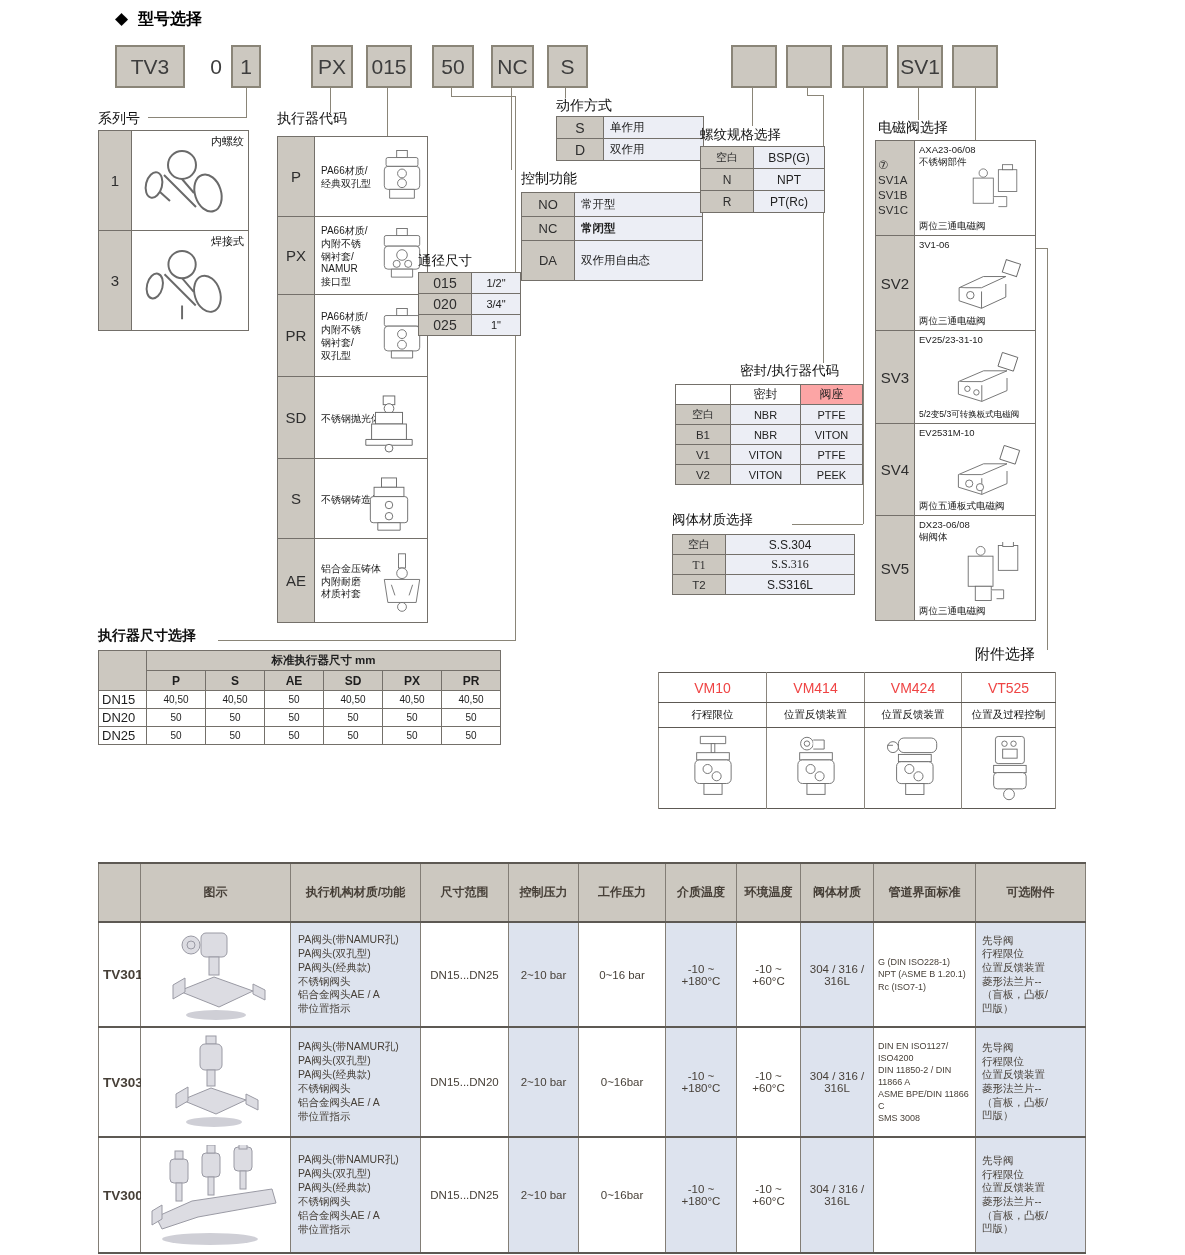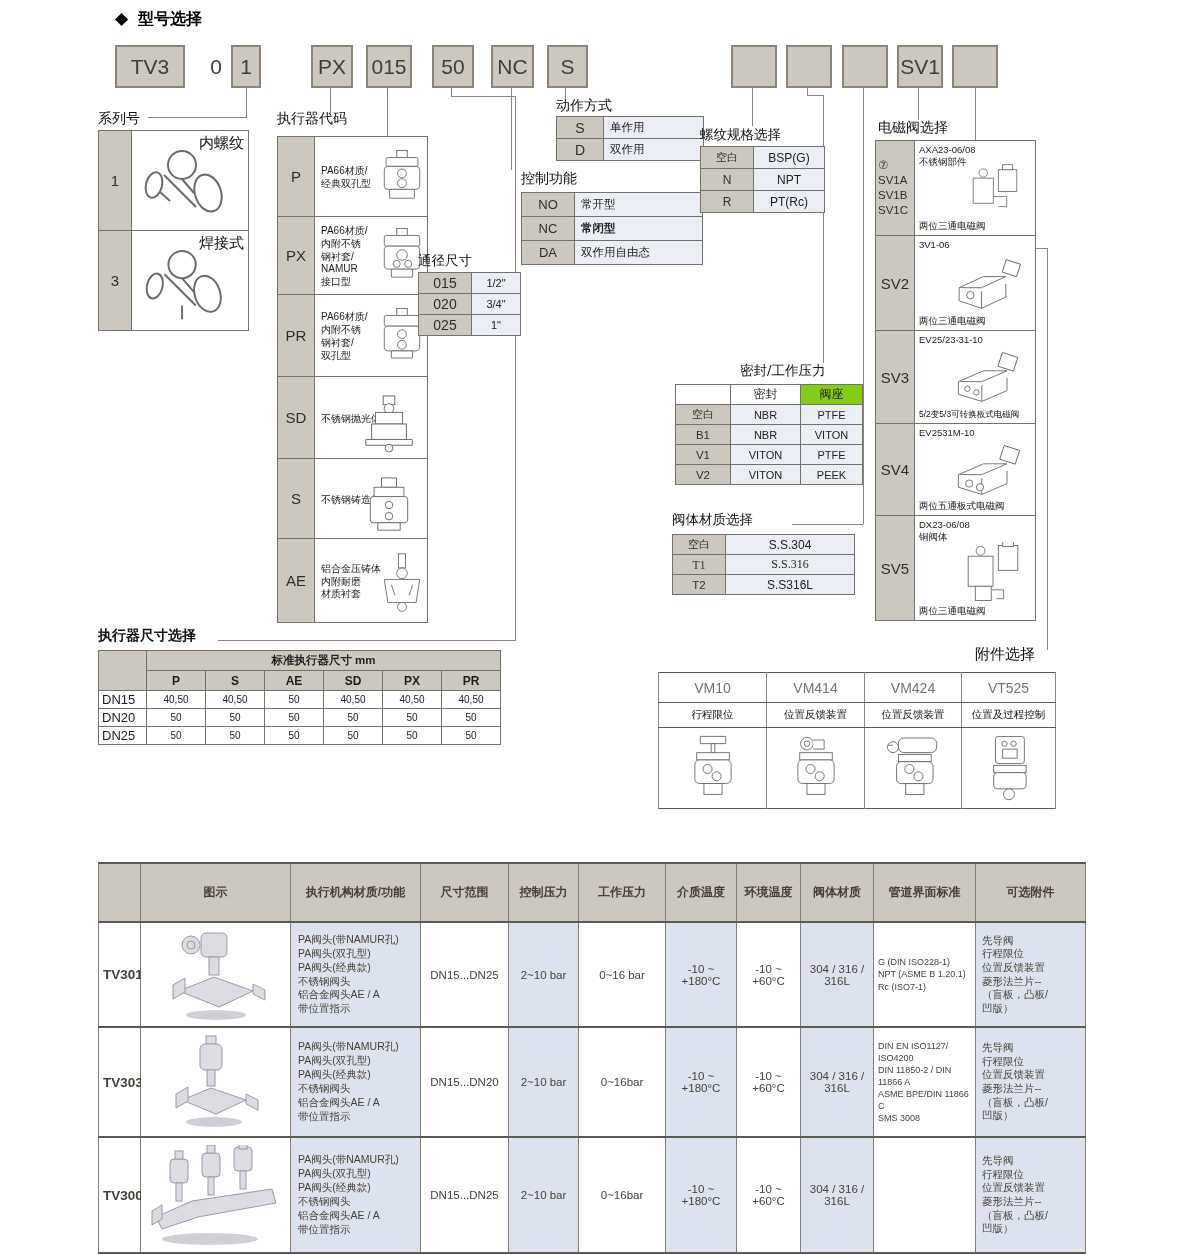--- a/index.html
+++ b/index.html
@@ -22,31 +22,31 @@
   
   .lbl{position:absolute;font-size:14px;color:#111;white-space:nowrap;
        font-family:"DejaVu Serif","Liberation Serif",serif;}
   
   table{border-collapse:collapse;}
   .tb td,.tb th{border:1px solid #74706a;padding:0 3px;font-weight:normal;}
   .gray{background:#ccc8c0;}
   .codecell{background:#ccc8c0;text-align:center;color:#2e2e2e;}
   .valcell{background:#eceef5;color:#222;}
   .imgcell{background:#fff;position:relative;}
-  .corner-lab{position:absolute;top:3px;right:4px;font-size:15px;color:#111;}
+  .corner-lab{position:absolute;top:3px;right:4px;font-size:11px;color:#111;}
   .desc{font-size:10px;line-height:1.28;color:#1c1c1c;padding:3px 0 0 3px;vertical-align:top;}
   .sv-model{position:absolute;top:3px;left:4px;font-size:9.5px;line-height:1.3;color:#1c1c1c;text-align:left;}
   .sv-cap{position:absolute;bottom:2px;left:4px;font-size:9.5px;color:#111;white-space:nowrap;}
   .pic{position:absolute;}
   
   .as td{border:1px solid #74706a;text-align:center;}
   
   .acc{border-top:1px solid #5d5953;border-bottom:1px solid #5d5953;}
   .acc td{border-left:1px solid #8a857d;border-right:1px solid #8a857d;text-align:center;}
-  .acc tr.hd td{font-size:14px;color:#737373;border-bottom:1px solid #5d5953;height:27px;}
+  .acc tr.hd td{font-size:14px;color:#ef4444;border-bottom:1px solid #5d5953;height:27px;}
   .acc tr.cap td{font-size:10.5px;color:#111;height:22px;border-bottom:1px solid #5d5953;}
   .acc tr.im td{height:78px;position:relative;}
   
   .spec{table-layout:fixed;}
   .spec th,.spec td{border:1px solid #837e76;color:#463f37;}
   .spec thead th{background:#ccc8c0;font-size:12px;font-weight:bold;height:55px;
                  border-top:2px solid #5d5953;border-bottom:2px solid #5d5953;}
   .spec tbody td{border-bottom:2px solid #5d5953;vertical-align:middle;}
   .spec .blue{background:#dde3ee;}
   .spec .model{font-weight:bold;font-size:13.5px;text-align:left;padding-left:4px;background:#fff;}
@@ -283,21 +283,21 @@
   <table class="tb abs" style="left:521px;top:192px;">
     <tbody>
         <tr style="height:24px;">
           <td class="codecell" style="width:46px;font-size:13px;">NO</td>
           <td class="valcell" style="width:118px;font-size:11.5px;padding-left:6px;">常开型</td>
         </tr>
     <tr style="height:24px;">
           <td class="codecell" style="font-size:13px;">NC</td>
           <td class="valcell" style="font-size:11.5px;padding-left:6px;font-weight:bold;">常闭型</td>
         </tr>
-    <tr style="height:24px;">
+    <tr style="height:40px;">
           <td class="codecell" style="font-size:13px;">DA</td>
           <td class="valcell" style="font-size:11.5px;padding-left:6px;">双作用自由态</td>
         </tr>
   </tbody>
     </table>
 
   <div class="lbl" style="left:700px;top:126px;font-size:13.5px;">螺纹规格选择</div>
   <table class="tb abs" style="left:700px;top:146px;">
     <tbody>
         <tr style="height:22px;">
@@ -308,27 +308,27 @@
           <td class="codecell" style="font-size:12px;">N</td>
           <td class="valcell" style="text-align:center;font-size:12px;">NPT</td>
         </tr>
     <tr style="height:22px;">
           <td class="codecell" style="font-size:12px;">R</td>
           <td class="valcell" style="text-align:center;font-size:12px;">PT(Rc)</td>
         </tr>
   </tbody>
     </table>
 
-  <div class="lbl" style="left:740px;top:362px;font-size:13.5px;">密封/工作压力</div>
+  <div class="lbl" style="left:740px;top:362px;font-size:13.5px;">密封/执行器代码</div>
   <table class="tb abs" style="left:675px;top:384px;">
     <tbody>
         <tr style="height:20px;">
       <td style="width:48px;background:#fff;"></td>
       <td style="width:63px;text-align:center;font-size:12px;background:#fff;">密封</td>
-      <td style="width:55px;text-align:center;font-size:12px;background:#84cc16;margin-left:13px;">阀座</td>
+      <td style="width:55px;text-align:center;font-size:12px;background:#fca5a5;margin-left:13px;">阀座</td>
     </tr>
     <tr style="height:20px;">
           <td class="codecell" style="font-size:11px;">空白</td>
           <td class="valcell" style="text-align:center;font-size:11px;">NBR</td>
           <td class="valcell" style="text-align:center;font-size:11px;">PTFE</td>
         </tr>
     <tr style="height:20px;">
           <td class="codecell" style="font-size:11.5px;">B1</td>
           <td class="valcell" style="text-align:center;font-size:11px;">NBR</td>
           <td class="valcell" style="text-align:center;font-size:11px;">VITON</td>

